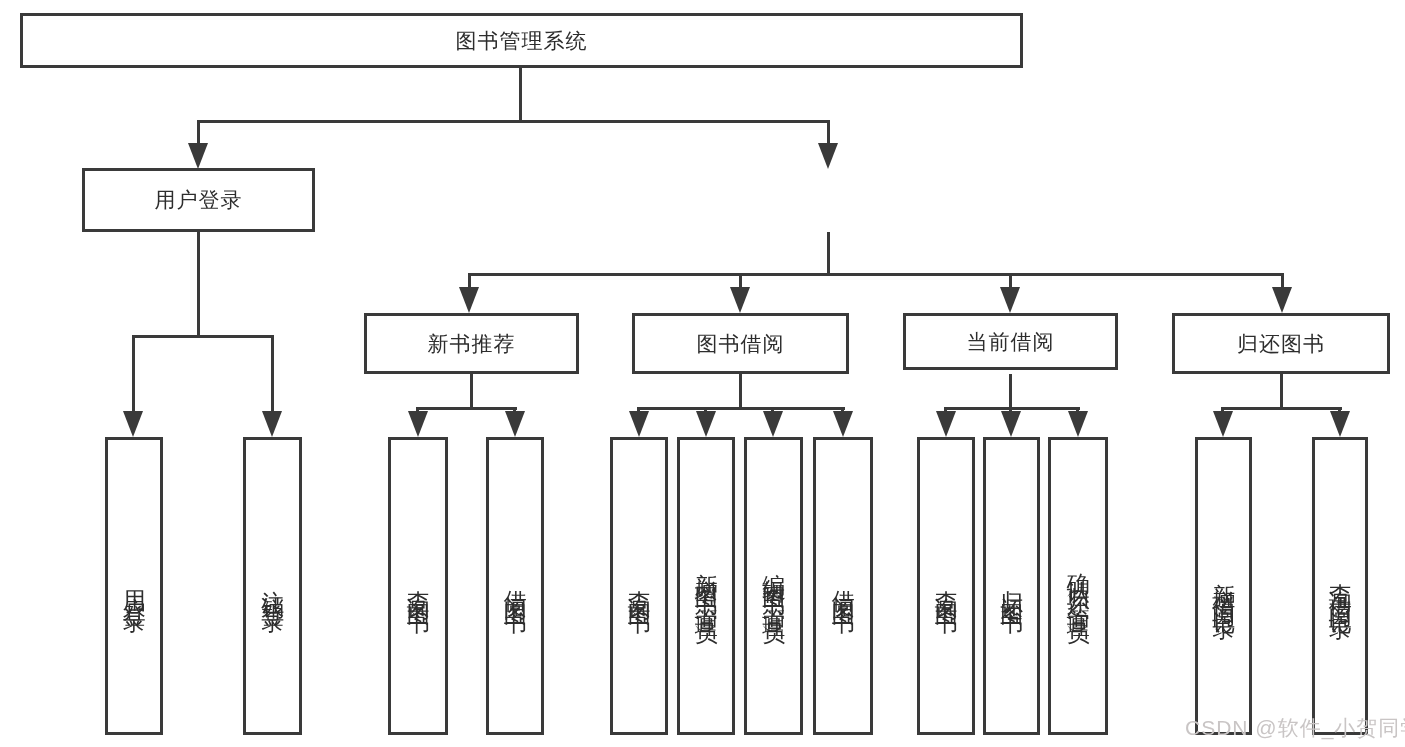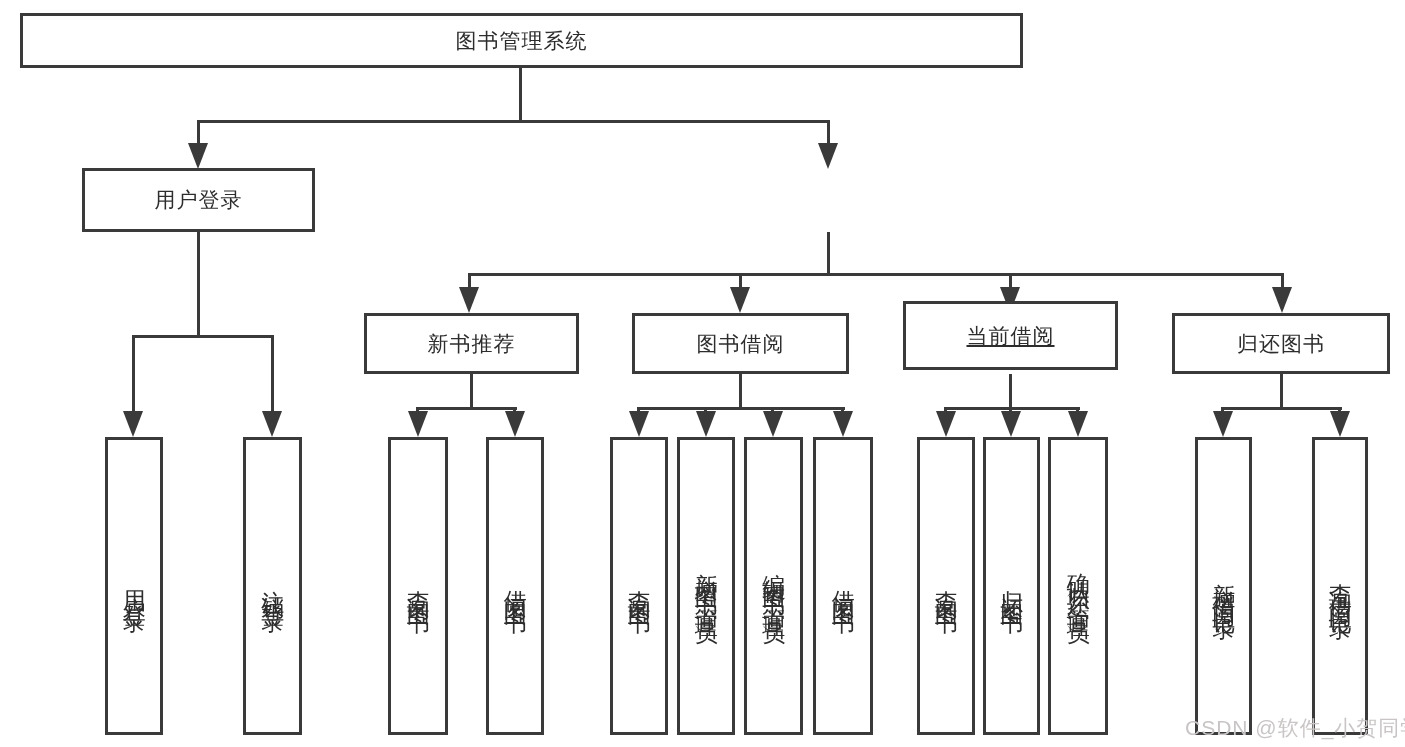--- a/index.html
+++ b/index.html
@@ -100,21 +100,21 @@
 
 
   <div class="box hbox" style="left:364px;top:313px;width:215px;height:61px;">
     <span>新书推荐</span>
   </div>
 
   <div class="box hbox" style="left:632px;top:313px;width:217px;height:61px;">
     <span>图书借阅</span>
   </div>
 
-  <div class="box hbox" style="left:903px;top:301px;width:215px;height:69px;text-decoration:underline;">
+  <div class="box hbox" style="left:903px;top:313px;width:215px;height:57px;">
     <span>当前借阅</span>
   </div>
 
   <div class="box hbox" style="left:1172px;top:313px;width:218px;height:61px;">
     <span>归还图书</span>
   </div>
 
   <div class="box vbox" style="left:105px;top:437px;width:58px;height:298px;">
     <span>用户登录</span>
   </div>

